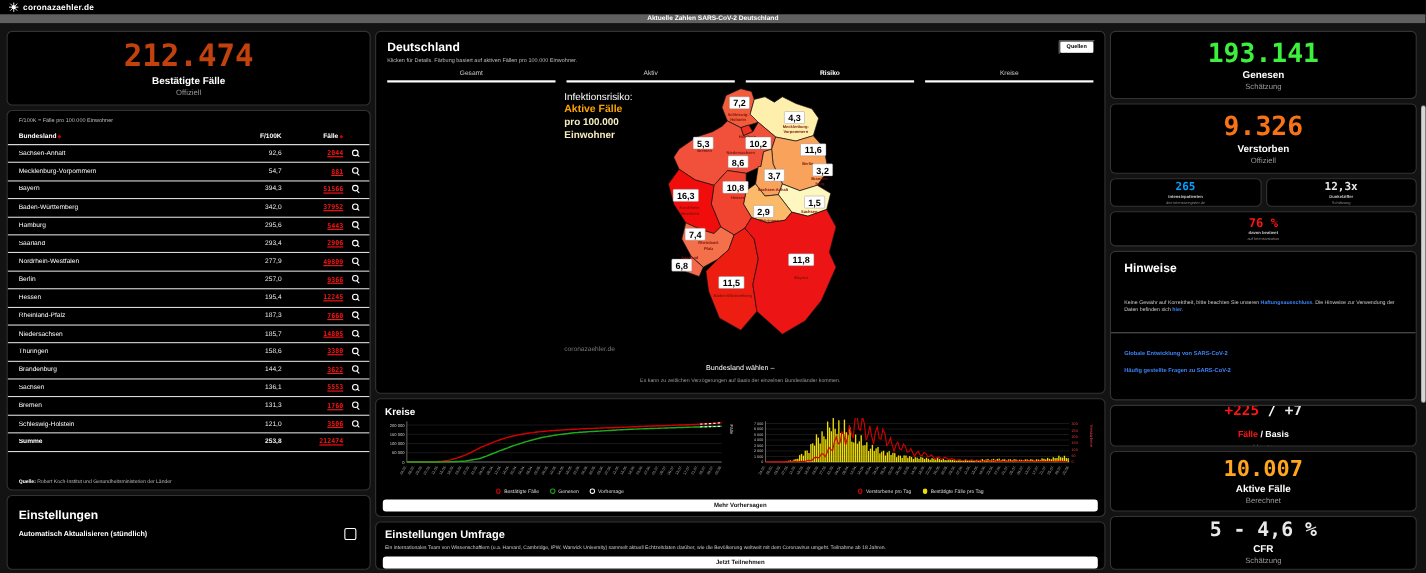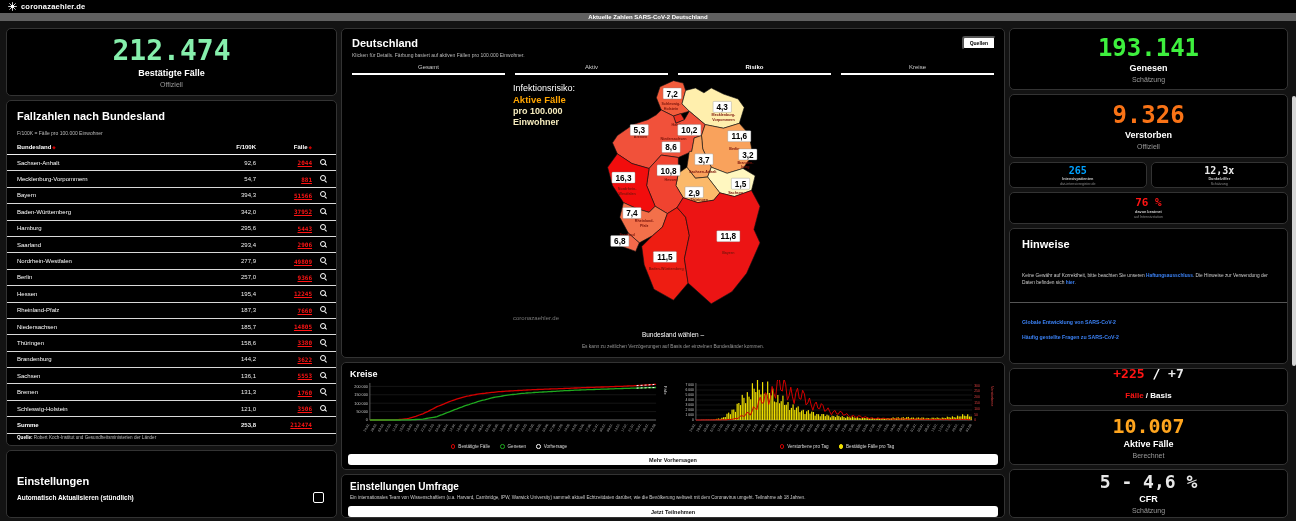--- a/index.html
+++ b/index.html
@@ -30,21 +30,21 @@
   .trow .st{color:#fff;overflow:hidden;white-space:nowrap}
   .trow .pk{color:#eee;text-align:right}
   .trow .cs{color:#ff1414;font-weight:bold;text-align:right;text-decoration:underline}
   .trow.sum{font-weight:bold}
   .mag{position:relative;width:8px;height:8px;justify-self:end;cursor:pointer}
   .mag::before{content:"";position:absolute;width:4px;height:4px;border:1px solid #fff;border-radius:50%;left:0;top:0}
   .mag::after{content:"";position:absolute;width:3.4px;height:1.1px;background:#fff;transform:rotate(45deg);left:4px;top:5.6px}
   .tc-source{position:absolute;bottom:5px;left:10px;font-size:4.6px;color:#bbb}
   .tc-source b{color:#fff}
   
-  .set-title{font-size:11px;font-weight:bold;padding:24px 10px 2px}
+  .set-title{font-size:11px;font-weight:bold;padding:12px 10px 2px}
   .set-row{display:flex;align-items:center;justify-content:space-between;padding:3px 12px 0 10px}
   .set-label{font-size:6.5px;font-weight:bold}
   .checkbox{width:9px;height:9px;border:1.5px solid #fff;border-radius:2px;background:transparent;cursor:pointer}
   
   .mc-title{font-size:11px;font-weight:bold;padding:8px 10px 0}
   .mc-sub{font-size:5px;color:#bbb;padding:3px 10px 2px}
   .quellen{position:absolute;top:7px;right:8px;background:#fff;color:#000;font-size:5px;font-weight:bold;
     border-radius:3px;padding:2px 6px;cursor:pointer}
   .tabs{display:flex;gap:10px;padding:4px 10px 0}
   .tab{flex:1;text-align:center;font-size:6px;color:#ccc;padding-bottom:3px;border-bottom:2px solid #fff;cursor:pointer}
@@ -106,27 +106,26 @@
   <span class="brand">coronazaehler.de</span>
 </div>
 <div class="banner">
   <span>Aktuelle Zahlen SARS-CoV-2 Deutschland</span>
 </div>
 
 <div class="main">
 
   <div class="col">
     <div class="card stat" style="flex:0 0 68px">
-      <div class="v num" style="color:#86efac">212.474</div>
+      <div class="v num" style="color:#c2410c">212.474</div>
       <div class="l">Bestätigte Fälle</div>
       <div class="s">Offiziell</div>
     </div>
 
     <div class="card" style="flex:0 0 346px">
-      <div class="tc-title">Fallzahlen nach Bundesland</div>
       <div class="tc-note">F/100K = Fälle pro 100.000 Einwohner</div>
       <div class="thead">
         <span><span>Bundesland</span><span class="diam">◆</span></span>
         <span class="r">F/100K</span>
         <span class="r"><span>Fälle</span><span class="diam">◆</span></span>
         <span></span>
       </div>
       <div id="tbody">
           <div class="trow">
             <span class="st">Sachsen-Anhalt</span>

